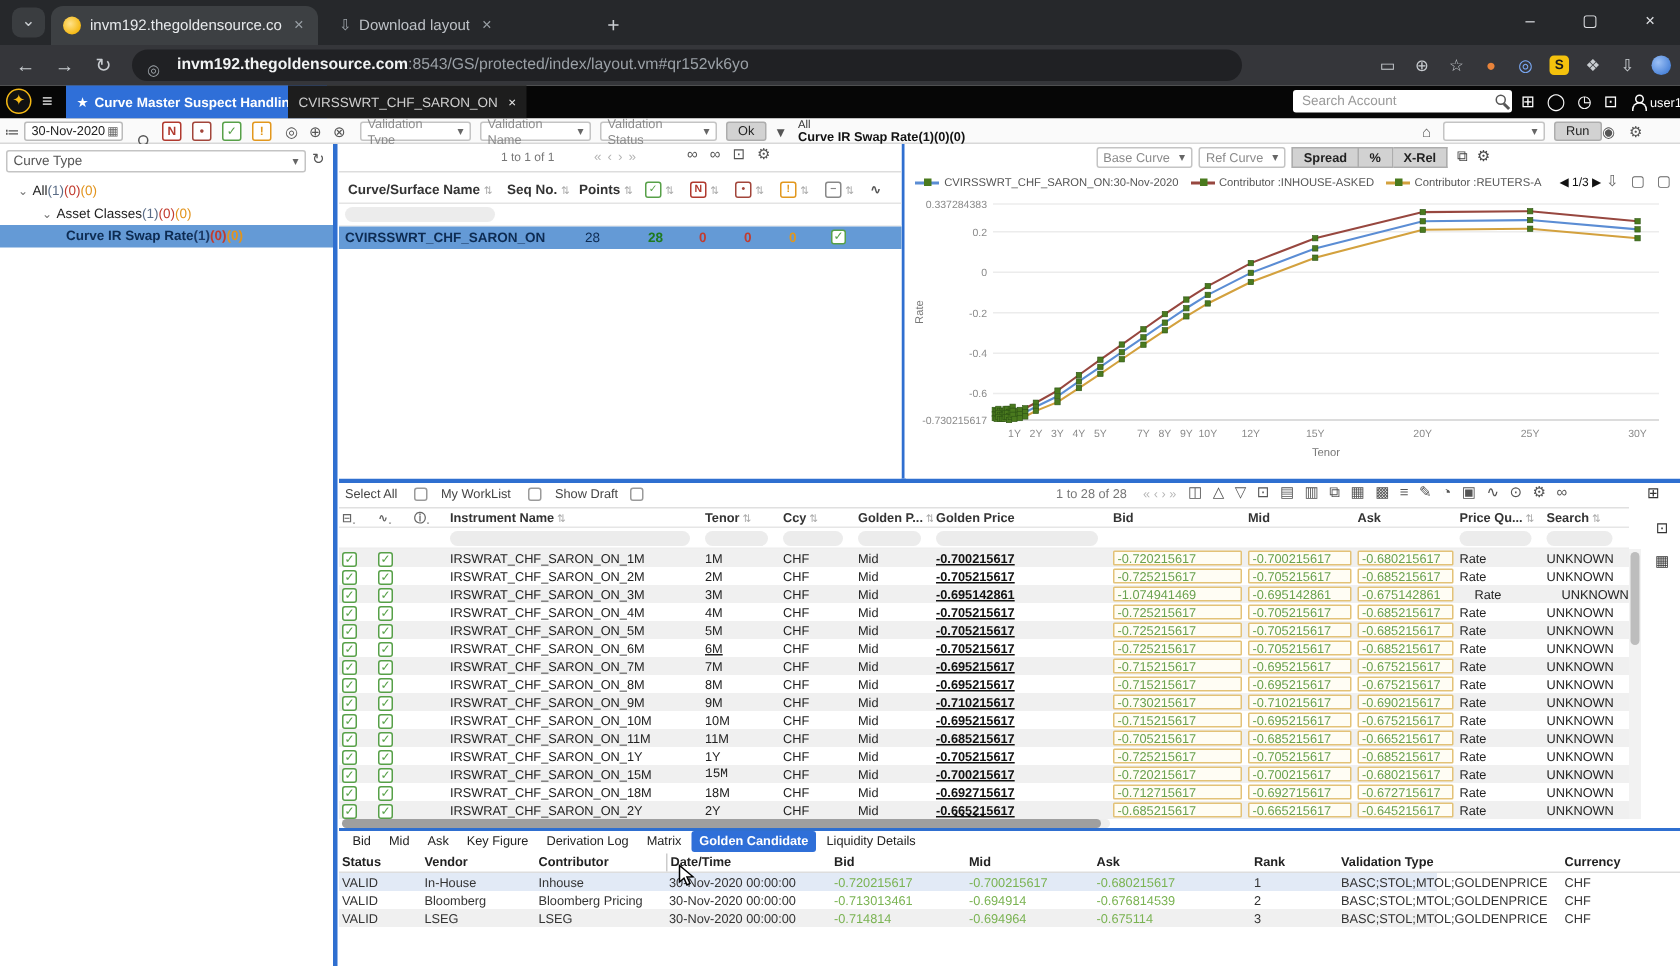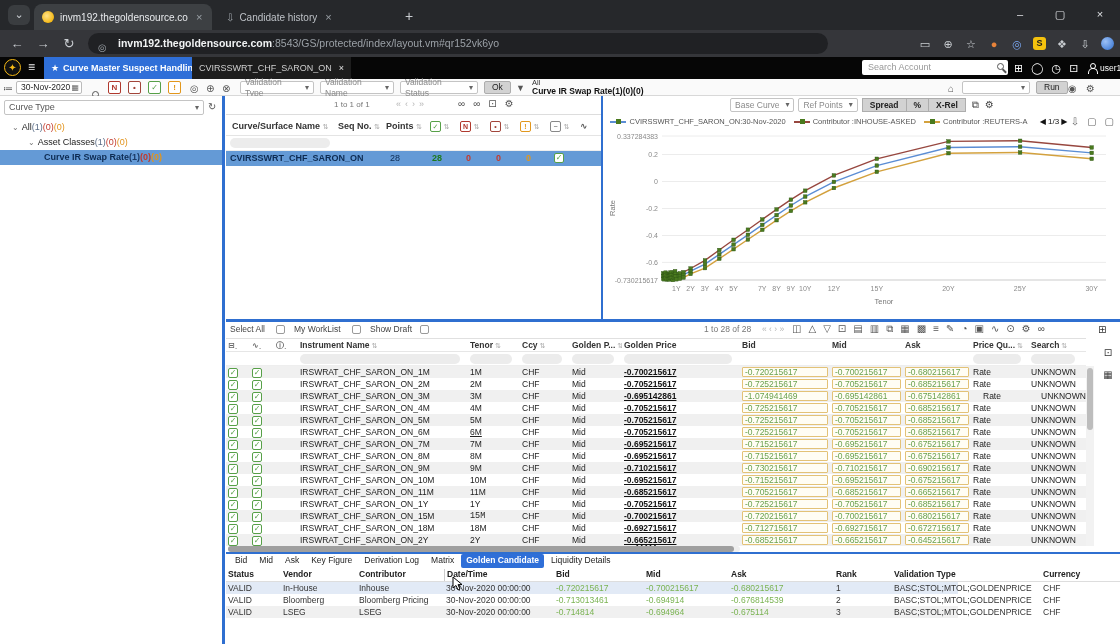--- a/index.html
+++ b/index.html
@@ -147,21 +147,21 @@
 
   <div id="tabstrip">
     <div class="profile-chip">⌄</div>
     <div class="btab active" style="left:34px;width:178px;">
       <span class="fav"></span>
       <span class="ttl">invm192.thegoldensource.com</span>
       <span class="cls">×</span>
     </div>
     <div class="btab" style="left:218px;width:172px;">
       <span class="ic" style="color:#9aa0a6;margin-right:5px;">⇩</span>
-      <span class="ttl">Candidate history</span>
+      <span class="ttl">Download layout</span>
       <span class="cls">×</span>
     </div>
     <div class="newtab" style="left:398px;">+</div>
     <div class="winctl">
       <span>–</span>
       <span>▢</span>
       <span>×</span>
     </div>
   </div>
 
@@ -307,21 +307,21 @@
     </div>
   </div>
 
   <div id="chartpanel">
     <div id="chart-ctl">
       <div class="csel">
         <span>Base Curve</span>
           <span class="car" style="font-size:8px;color:#666;">▾</span>
       </div>
       <div class="csel">
-        <span>Ref Points</span>
+        <span>Ref Curve</span>
           <span class="car" style="font-size:8px;color:#666;">▾</span>
       </div>
       <div class="seg">
         <span>Spread</span>
         <span>%</span>
         <span>X-Rel</span>
       </div>
       <span class="ic">⧉</span>
       <span class="ic">⚙</span>
     </div>

